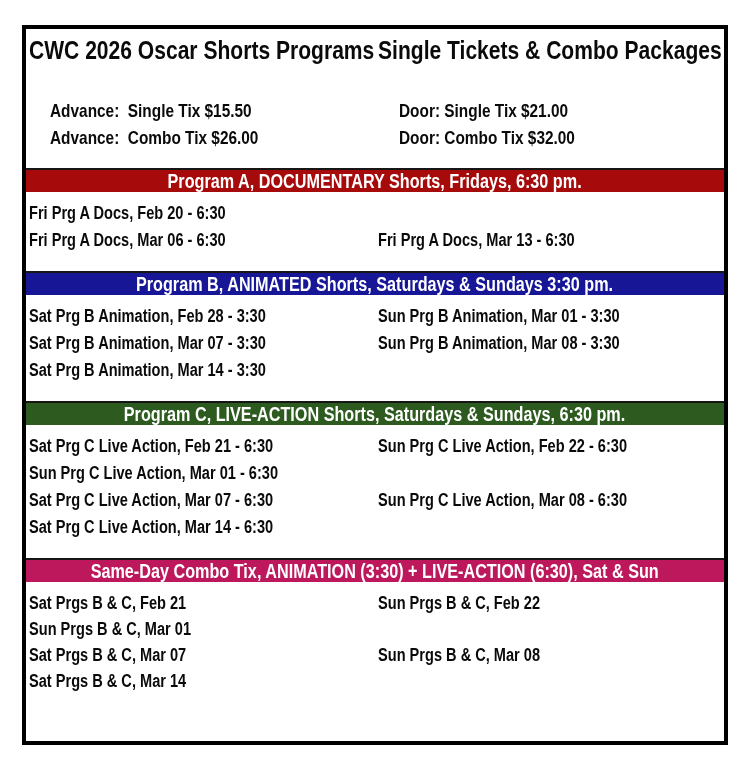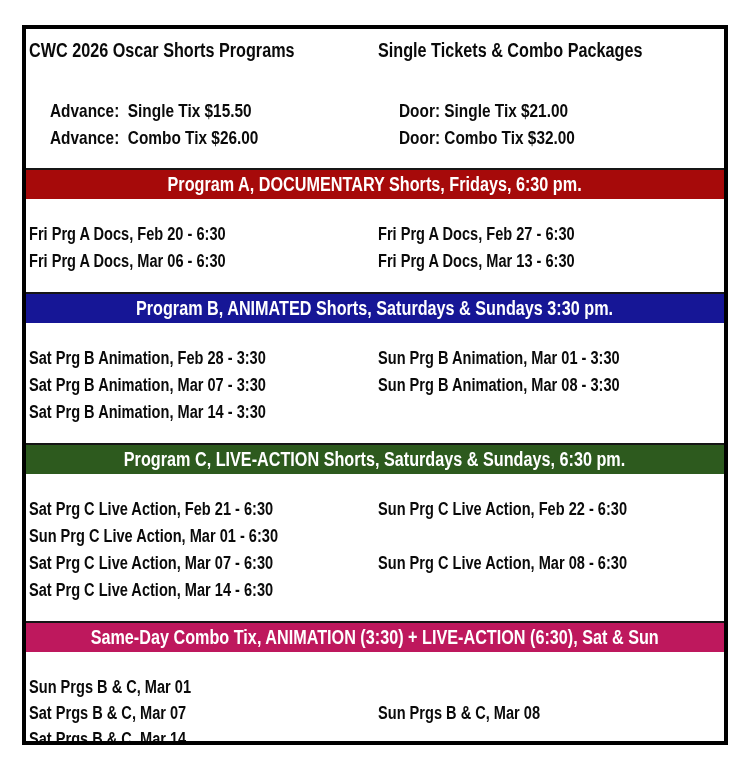--- a/index.html
+++ b/index.html
@@ -34,42 +34,42 @@
     white-space: pre;
   }
   .banner .t { transform-origin: 50% 50%; }
 
   .grid2 {
     display: grid;
     grid-template-columns: 349px 1fr;
     padding-left: 3px;
   }
   .header-row {
-    font-size: 20px;
+    font-size: 26px;
     line-height: 26px;
   }
   .pricing { margin-top: 34px; }
   .pricing .row { font-size: 19px; padding-left: 24px; }
   .row {
     font-size: 18px;
     line-height: 27px;
   }
   .section { margin-top: 17px; }
   .banner {
-    height: 31px;
+    height: 24px;
     box-sizing: border-box;
     border-top: 2px solid #161616;
     display: flex;
     align-items: center;
     justify-content: center;
     color: #ffffff;
     font-size: 20px;
     font-weight: 700;
   }
-  .section .rows { margin-top: 22px; }
+  .section .rows { margin-top: 8px; }
   .section.combo .rows .row { line-height: 26px; }
   .cell-l, .cell-r { overflow: visible; }
 </style>
 </head>
 <body>
 
 <div class="sheet">
 
   <div class="header-row grid2">
     <div class="cell-l">
@@ -93,21 +93,20 @@
 </div>
 
   <div id="sections">
   <section class="section">
     <div class="banner" style="background: rgb(166, 10, 10);">
           <span class="t">Program A, DOCUMENTARY Shorts, Fridays, 6:30 pm.</span>
         </div>
     <div class="rows">
   <div class="row grid2">
     <div class="cell-l"><span class="t">Fri Prg A Docs, Feb 20 - 6:30</span></div>
-    <div class="cell-r"><span class="t">Fri Prg A Docs, Feb 27 - 6:30</span></div>
   </div>
 
   <div class="row grid2">
     <div class="cell-l"><span class="t">Fri Prg A Docs, Mar 06 - 6:30</span></div>
     <div class="cell-r"><span class="t">Fri Prg A Docs, Mar 13 - 6:30</span></div>
   </div>
 </div>
   </section>
 
   <section class="section">
@@ -157,20 +156,24 @@
     <div class="cell-r"><span class="t"></span></div>
   </div>
 </div>
   </section>
 
   <section class="section combo">
     <div class="banner" style="background: #be185d;">
           <span class="t">Same-Day Combo Tix, ANIMATION (3:30) + LIVE-ACTION (6:30), Sat &amp; Sun</span>
         </div>
     <div class="rows">
+  <div class="row grid2">
+    <div class="cell-l"><span class="t">Sat Prgs B &amp; C, Feb 21</span></div>
+    <div class="cell-r"><span class="t">Sun Prgs B &amp; C, Feb 22</span></div>
+  </div>
 
   <div class="row grid2">
     <div class="cell-r"><span class="t">Sun Prgs B &amp; C, Mar 01</span></div>
   </div>
 
   <div class="row grid2">
     <div class="cell-l"><span class="t">Sat Prgs B &amp; C, Mar 07</span></div>
     <div class="cell-r"><span class="t">Sun Prgs B &amp; C, Mar 08</span></div>
   </div>
 

